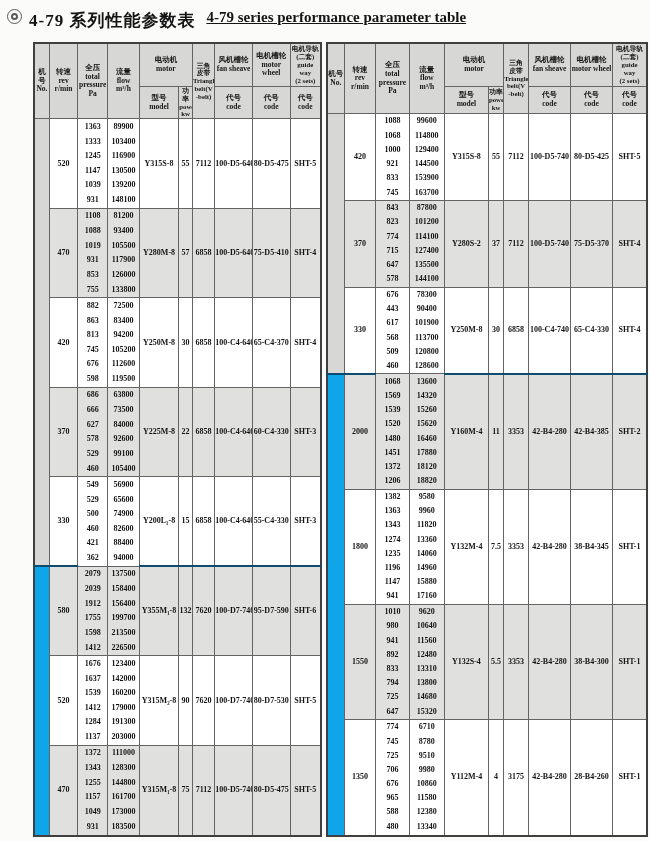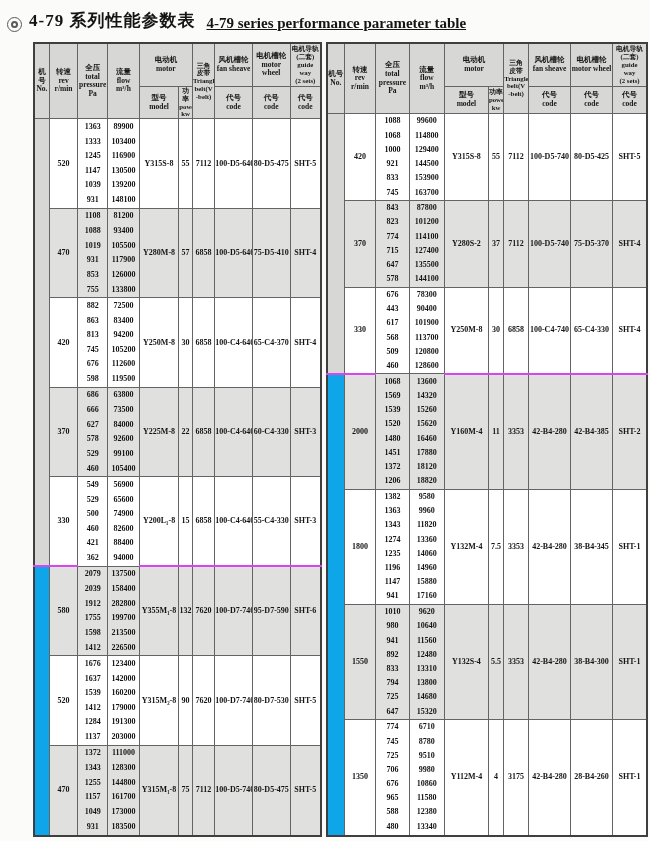--- a/index.html
+++ b/index.html
@@ -1,21 +1,21 @@
 <!DOCTYPE html>
 <html><head>
 <meta charset="utf-8">
 <style>
   html,body{margin:0;padding:0;}
   body{
     width:650px;height:841px;position:relative;overflow:hidden;
     background:#fbfbfa;color:#141414;
     font-family:"Liberation Serif","DejaVu Serif",serif;
   }
-  .title-row{position:absolute;top:9px;left:7px;display:flex;align-items:flex-end;gap:7px;}
+  .title-row{position:absolute;top:9px;left:7px;display:flex;align-items:flex-start;gap:7px;}
   .bullet{width:15px;height:15px;border:1.5px solid #5a5a5a;border-radius:50%;
     display:flex;align-items:center;justify-content:center;flex:0 0 auto;box-sizing:border-box;}
   .bullet-in{width:7px;height:7px;border:2px solid #5a5a5a;border-radius:50%;box-sizing:border-box;}
   .t-zh{font-size:17px;font-weight:bold;letter-spacing:1px;}
   .t-en{font-size:15px;font-weight:bold;margin-left:4px;text-decoration:underline;}
   table{
     position:absolute;top:42px;height:795px;
     border-collapse:collapse;table-layout:fixed;background:#ffffff;
     border:2px solid #3f3f3f;
   }
@@ -30,21 +30,21 @@
     white-space:pre-line;color:#161616;
   }
   th.small{font-size:6.8px;}
   .hrow1 th{height:42px;}
   .hrow2 th{height:26px;}
   td{font-size:8px;line-height:1;white-space:nowrap;background:#ffffff;}
   tr.shaded td{background:#e0e0de;}
   td.pf{border-top:none;border-bottom:none;}
   td.pf.gtop{border-top:1px solid #646464;}
   td.pf.gbot{border-bottom:1px solid #646464;}
-  tr.blocktop td{border-top:2px solid #d946ef;}
+  tr.blocktop td{border-top:2px solid #0c4a6e;}
   td.machine{background:#d7d7d5;font-size:8px;padding-left:47px;}
   tr.shaded td.machine{background:#0ea5e9;margin-top:24px;}
 </style>
 </head>
 <body>
 
 <div class="title-row">
   <span class="bullet">
       <span class="bullet-in"></span>
     </span>
@@ -278,21 +278,21 @@
         <td rowspan="6">100-D7-740</td>
         <td rowspan="6">95-D7-590</td>
         <td rowspan="6">SHT-6</td>
       </tr>
       <tr class="shaded">
         <td class="pf">2039</td>
         <td class="pf">158400</td>
       </tr>
       <tr class="shaded">
         <td class="pf">1912</td>
-        <td class="pf">282800</td>
+        <td class="pf">156400</td>
       </tr>
       <tr class="shaded">
         <td class="pf">1755</td>
         <td class="pf">199700</td>
       </tr>
       <tr class="shaded">
         <td class="pf">1598</td>
         <td class="pf">213500</td>
       </tr>
       <tr class="shaded">

